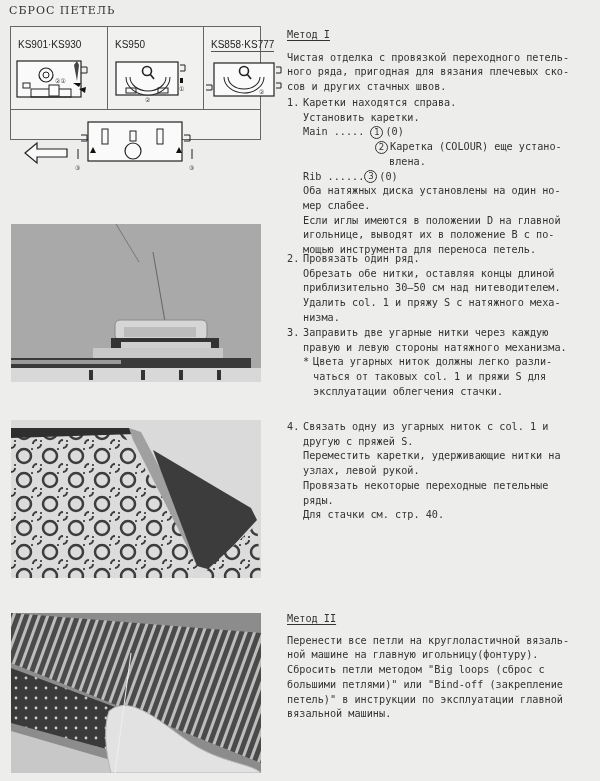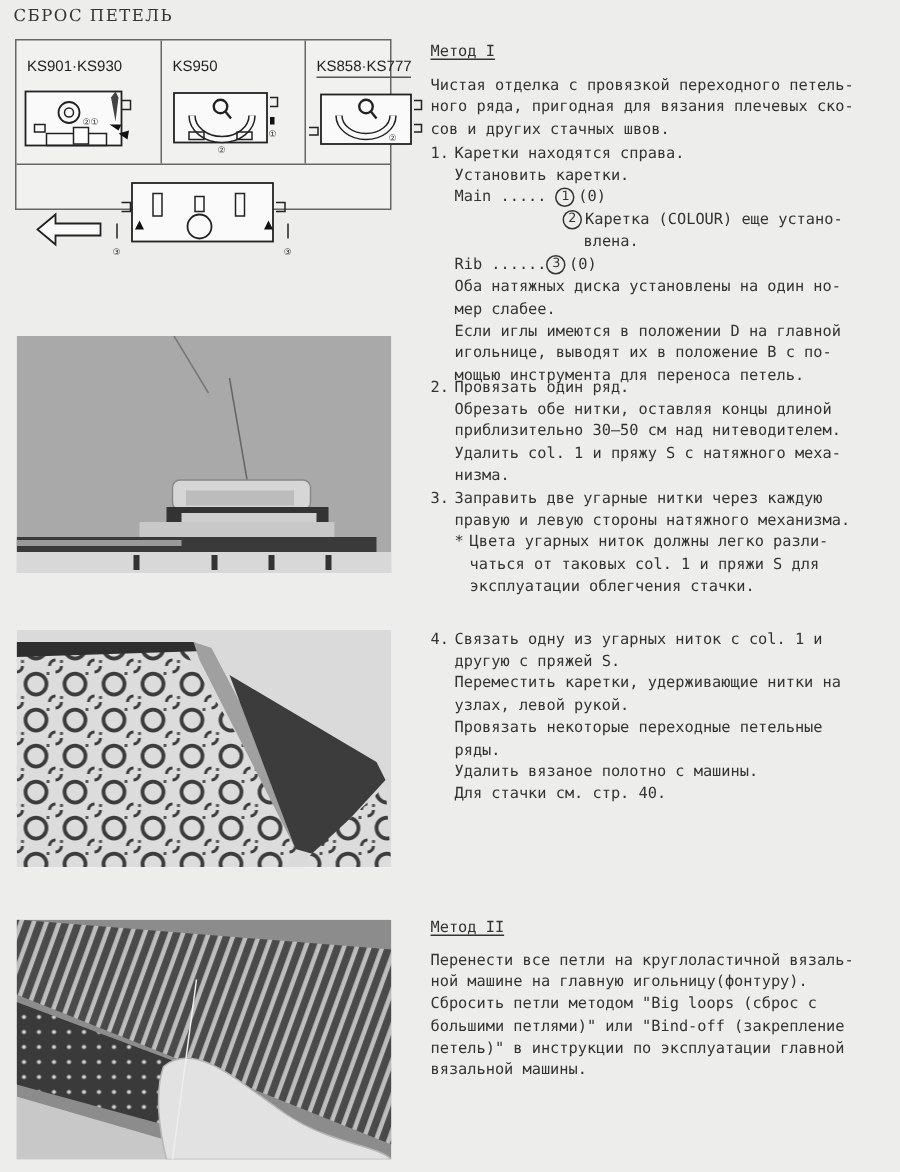--- a/index.html
+++ b/index.html
@@ -240,21 +240,20 @@
 
 <div class="text" style="top:420px;">
   <div class="step">
     <span class="step-num">4.</span>
     <div class="line">Связать одну из угарных ниток с col. 1 и</div>
     <div class="line">другую с пряжей S.</div>
     <div class="line">Переместить каретки, удерживающие нитки на</div>
     <div class="line">узлах, левой рукой.</div>
     <div class="line">Провязать некоторые переходные петельные</div>
     <div class="line">ряды.</div>
-    <div class="line">Удалить вязаное полотно с машины.</div>
     <div class="line">Для стачки см. стр. 40.</div>
   </div>
 </div>
 
 <div class="text" style="top:612px;">
   <div class="heading">Метод II</div>
   <div style="height:7px"></div>
   <div class="line">Перенести все петли на круглоластичной вязаль-</div>
   <div class="line">ной машине на главную игольницу(фонтуру).</div>
   <div class="line">Сбросить петли методом "Big loops (сброс с</div>

